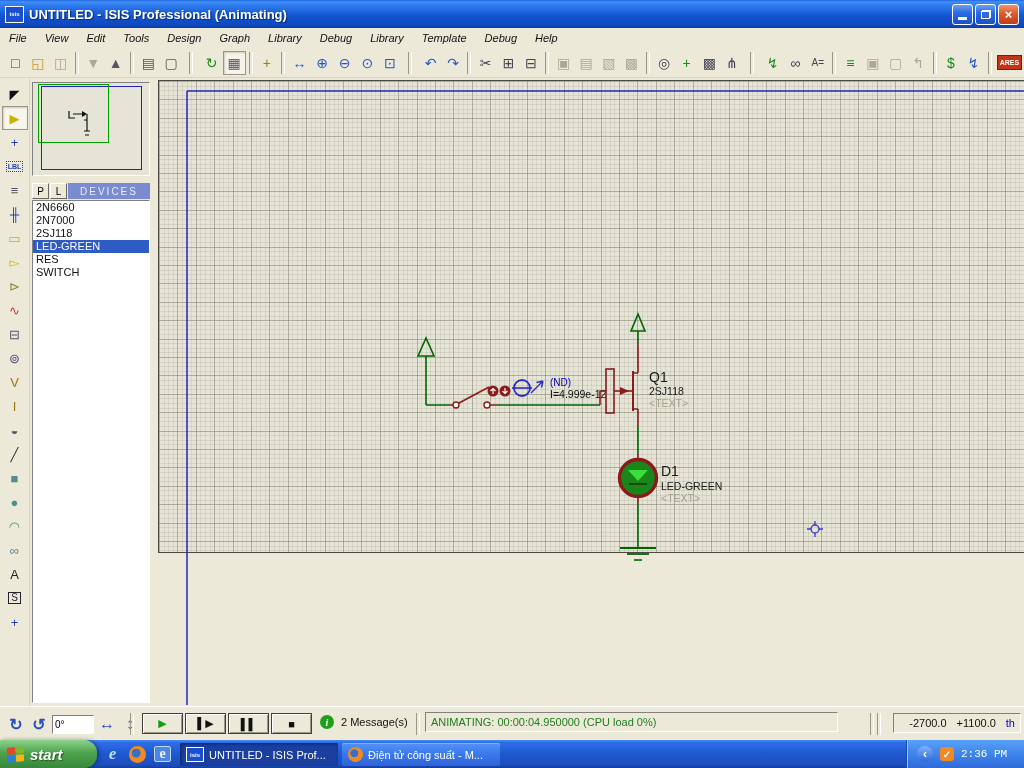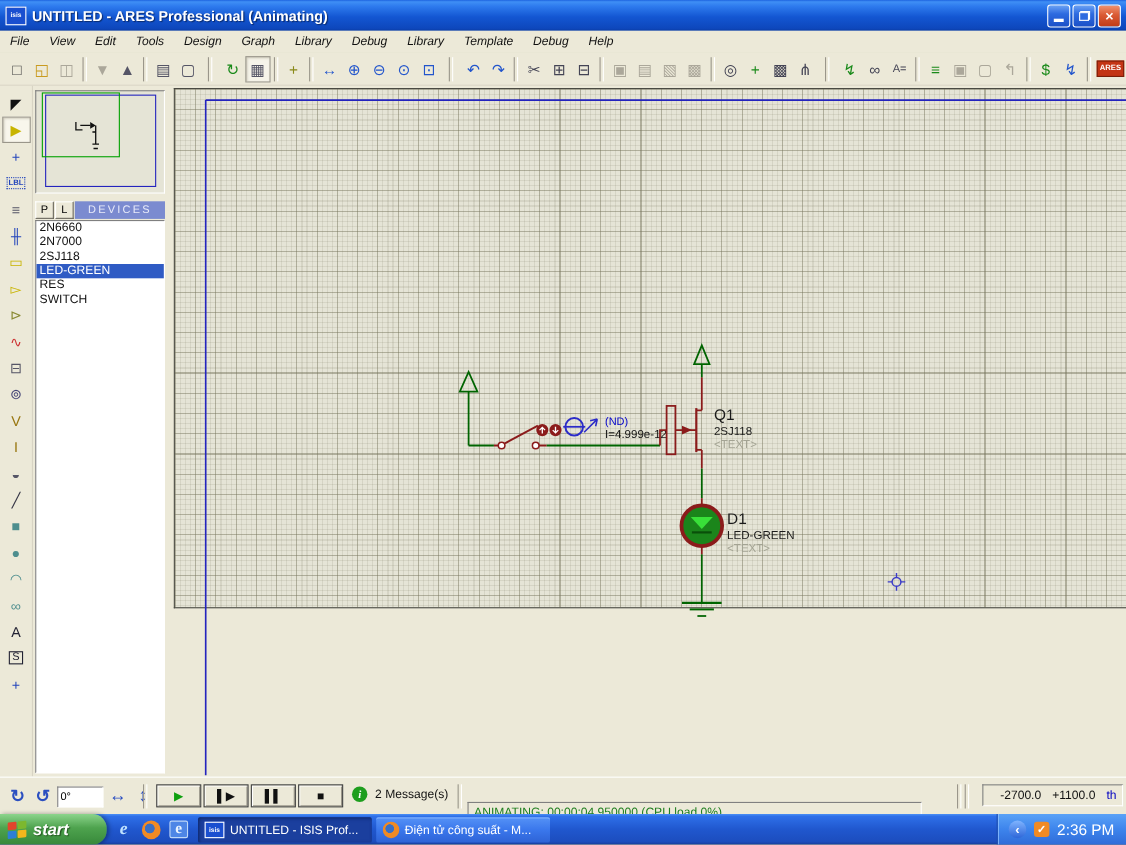--- a/index.html
+++ b/index.html
@@ -91,21 +91,21 @@
     background:#fff;padding:0 2px;font-family:"Liberation Sans",sans-serif;}
   .bsep{position:absolute;top:6px;width:2px;height:22px;border-left:1px solid #9a968a;border-right:1px solid #fff;}
   .simgroup{position:absolute;left:142px;top:6px;display:flex;gap:2px;}
   .simbtn{width:41px;height:21px;background:#ECE9D8;border:1px solid #404040;
     box-shadow:inset 1px 1px 0 #fff, inset -1px -1px 0 #9a968a;
     display:flex;align-items:center;justify-content:center;font-size:11px;padding:0;}
   .msggroup{position:absolute;left:320px;top:8px;display:flex;align-items:center;gap:7px;font-size:11px;color:#111;}
   .infoicon{width:14px;height:14px;border-radius:50%;background:#1E9E1E;color:#fff;
     font-family:"Liberation Serif",serif;font-style:italic;font-weight:bold;font-size:10px;
     display:flex;align-items:center;justify-content:center;}
-  .statusbox{position:absolute;left:425px;top:22px;width:413px;height:20px;box-sizing:border-box;
+  .statusbox{position:absolute;left:425px;top:5px;width:413px;height:20px;box-sizing:border-box;
     border:1px solid;border-color:#808080 #FFF #FFF #808080;font-size:11px;color:#1E7E1E;
     display:flex;align-items:center;padding-left:5px;white-space:nowrap;}
   .coordsbox{position:absolute;left:893px;top:6px;width:128px;height:20px;box-sizing:border-box;
     border:1px solid;border-color:#808080 #FFF #FFF #808080;font-size:11px;color:#111;
     display:flex;align-items:center;justify-content:flex-end;gap:10px;padding-right:5px;}
   .coordsbox .unit{color:#0000C0;}
   
   .taskbar{position:absolute;left:0;top:740px;width:1024px;height:28px;
     background:linear-gradient(180deg,#4A8FF5 0%,#2E6FE8 8%,#2057CE 50%,#1C4DBE 90%,#153B96 100%);}
   .startbtn{position:absolute;left:0;top:0;height:28px;width:97px;box-sizing:border-box;
@@ -134,30 +134,30 @@
     background:radial-gradient(circle at 42% 42%,#3A6FC4 0 30%,#F08A24 34% 78%,#FFC36A 100%);}
   .tray{position:absolute;right:0;top:0;height:28px;width:118px;
     background:linear-gradient(180deg,#5AA2F7 0%,#3D84EC 50%,#2F6BD8 100%);
     border-left:1px solid #1E4FB0;box-shadow:inset 1px 0 0 #8FC0FF;
     display:flex;align-items:center;gap:7px;padding-left:10px;box-sizing:border-box;}
   .chevron{width:16px;height:16px;border-radius:50%;
     background:linear-gradient(180deg,#7FB4FF,#2E66D8);color:#fff;font-size:12px;font-weight:bold;
     display:flex;align-items:center;justify-content:center;line-height:1;}
   .trayicon{width:14px;height:14px;border-radius:3px;background:#F08A24;color:#fff;font-size:10px;
     font-weight:bold;display:flex;align-items:center;justify-content:center;}
-  .time{color:#fff;font-size:14px;}
+  .time{color:#fff;font-size:11px;font-family:Liberation Mono, monospace;}
 </style>
 </head>
 <body>
 
 <div id="screen">
 
   <div class="titlebar">
     <span class="appicon">isis</span>
-    <span class="wtitle">UNTITLED - ARES Professional (Animating)</span>
+    <span class="wtitle">UNTITLED - ISIS Professional (Animating)</span>
     <span class="winbtns">
       <span class="wbtn">
           <span class="gmin"></span>
         </span>
       <span class="wbtn">
           <span class="grest"></span>
         </span>
       <span class="wbtn close">×</span>
     </span>
   </div>

